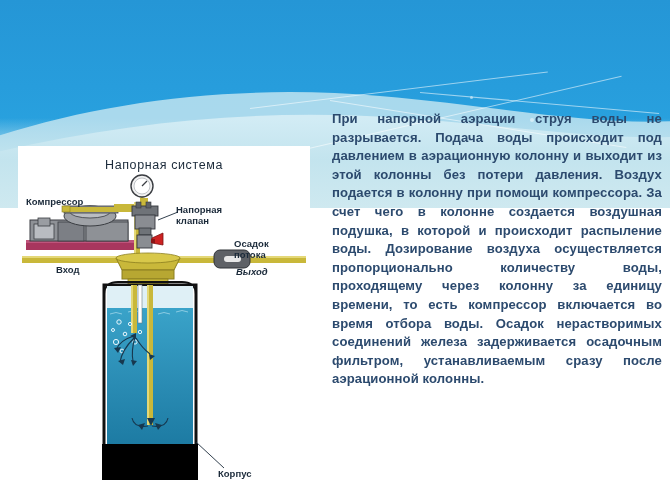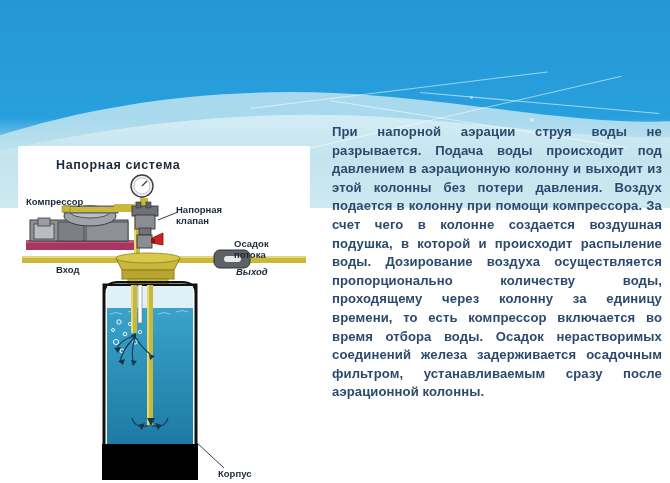--- a/index.html
+++ b/index.html
@@ -88,43 +88,41 @@
     left: 332px;
     top: 110px;
     width: 330px;
     color: #2c4a6e;
     font-size: 13.1px;
     line-height: 18.6px;
     font-weight: bold;
     text-align: justify;
     text-align-last: left;
     letter-spacing: 0.1px;
-    margin-top: 13px;
   }
 
   
   .diagram {
     position: absolute;
     left: 18px;
     top: 146px;
     width: 292px;
     height: 337px;
     background: #ffffff;
     overflow: hidden;
   }
   .diagram-title {
     position: absolute;
     left: 0; right: 0;
     top: 12px;
-    text-align: left;
+    text-align: center;
     font-size: 12.5px;
-    font-weight: bold;
+    font-weight: normal;
     color: #1b2a3a;
     letter-spacing: 0.6px;
-    padding-left: 38px;
   }
   .diag-label {
     position: absolute;
     font-size: 9.5px;
     font-weight: bold;
     color: #1b2a3a;
     line-height: 11px;
     white-space: pre-line;
   }
   .lbl-compressor { left: 8px;  top: 50px; }

